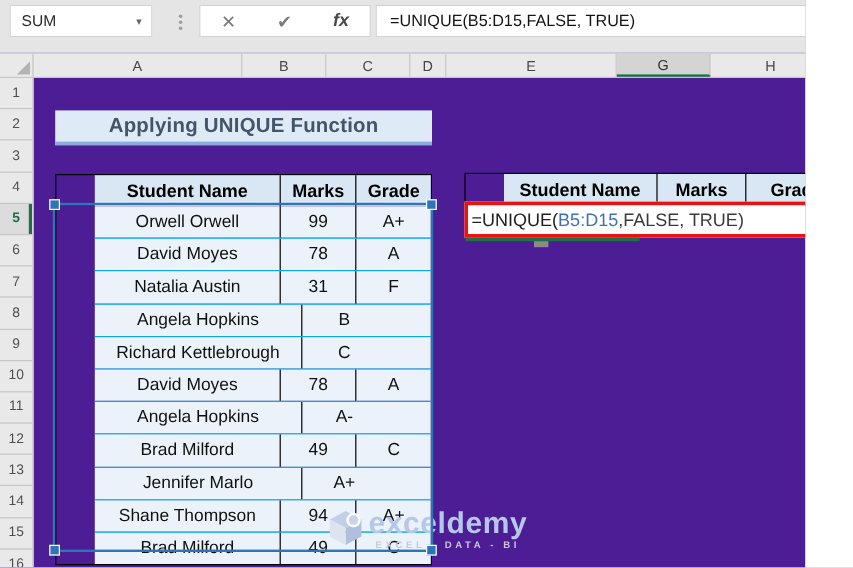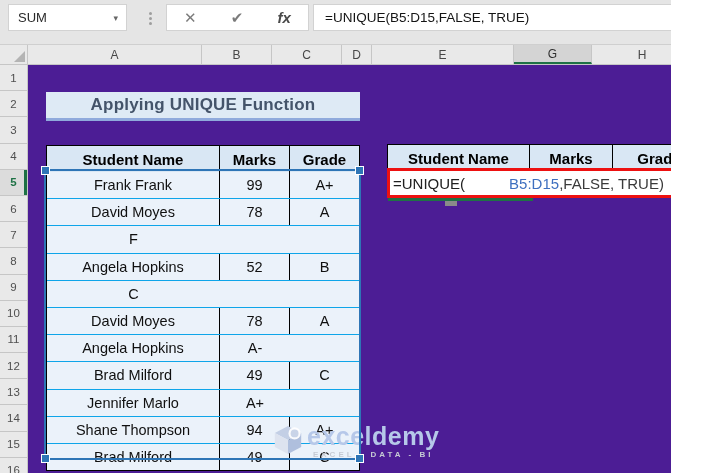--- a/index.html
+++ b/index.html
@@ -47,21 +47,21 @@
   .rh { height:26.2px; border-bottom:1px solid #C6C6C6; font-size:11.5px; color:#4F4F4F;
         display:flex; align-items:center; justify-content:center; box-sizing:border-box; }
   .rh.sel { background:#DCDCDC; color:#1E7145; font-weight:bold; box-shadow:inset -3px 0 0 #1E7145; }
 
   
   .title { position:absolute; left:46px; top:92px; width:314px; height:26px; background:#DEEAF5;
            border-bottom:3px solid #8FAADC; color:#44546A; font-weight:bold; font-size:17px;
            display:flex; align-items:center; justify-content:center; letter-spacing:0.2px; }
 
   
-  .xltable { position:absolute; border:1.2px solid #000; box-sizing:border-box; }
+  .xltable { position:absolute; border:1.2px solid #000; box-sizing:border-box;padding-left:32px; }
   .ltable { left:46px; top:145px; width:314px; }
   .rtable { left:387px; top:144px; width:319px; }
   .trow { display:flex; height:26.2px; }
   .trow.head { height:26px; background:#D9E7F4; font-weight:bold; font-size:15px; color:#000; }
   .trow.data { background:#EBF2FA; font-size:14.5px; color:#101010; }
   .trow + .trow { border-top:1px solid #0ea5e9; }
   .tc { display:flex; align-items:center; justify-content:center; border-right:1px solid #000; box-sizing:border-box; }
   .tc:last-child { border-right:none; }
   .ltable .tc:nth-of-type(1){width:173px}
   .ltable .tc:nth-of-type(2){width:70px}
@@ -74,21 +74,21 @@
   .selborder { position:absolute; left:44px; top:169px; width:317px; height:291px;
                border:2.5px solid #2E75B6; box-sizing:border-box; pointer-events:none; }
   .hnd { position:absolute; width:7px; height:7px; background:#2E75B6; border:1px solid #fff; box-sizing:content-box; }
   .hnd.tl { left:-5px; top:-5px; } .hnd.tr { right:-5px; top:-5px; }
   .hnd.bl { left:-5px; bottom:-5px; } .hnd.br { right:-5px; bottom:-5px; }
 
   
   .redbox { position:absolute; left:387px; top:168px; width:319px; height:30px; background:#fff;
             border:3px solid #ED1111; box-sizing:border-box; display:flex; align-items:center; }
   .redbox .f { padding-left:3px; font-size:15px; white-space:nowrap; color:#202020; }
-  .redbox .rng { color:#3E6FBF;margin-left:44px; }
+  .redbox .rng { color:#3E6FBF; }
   .redbox .suf { color:#3A3A3A; }
   .editline { position:absolute; left:388px; top:197.5px; width:145px; height:3px; background:#1F7145; }
   .dragsq { position:absolute; left:445px; top:200.5px; width:12px; height:5px; background:#8A8A8A; }
 
   
   .watermark { position:absolute; left:272px; top:423px; display:flex; align-items:flex-start; gap:3px; }
   .wm-text { display:flex; flex-direction:column; align-items:center; }
   .wm-brand { font-size:25px; font-weight:bold; color:#B6C8E9; letter-spacing:0.5px; line-height:26px; }
   .wm-tag { font-size:8px; letter-spacing:3px; color:#C6CBD4; margin-top:1px; font-weight:bold; }
 </style>
@@ -155,38 +155,40 @@
   <div class="xltable ltable">
     <div class="trow head">
 
     <div class="tc">Student Name</div>
         <div class="tc">Marks</div>
         <div class="tc">Grade</div>
       </div>
     <div>
 
     <div class="trow data">
-          <div class="tc">Frank Frank</div>
+          <div class="tc">Orwell Orwell</div>
           <div class="tc">99</div>
           <div class="tc">A+</div>
         </div>
         <div class="trow data">
           <div class="tc">David Moyes</div>
           <div class="tc">78</div>
           <div class="tc">A</div>
         </div>
         <div class="trow data">
+          <div class="tc">Natalia Austin</div>
+          <div class="tc">31</div>
           <div class="tc">F</div>
         </div>
         <div class="trow data">
           <div class="tc">Angela Hopkins</div>
-          <div class="tc">52</div>
           <div class="tc">B</div>
         </div>
         <div class="trow data">
+          <div class="tc">Richard Kettlebrough</div>
           <div class="tc">C</div>
         </div>
         <div class="trow data">
           <div class="tc">David Moyes</div>
           <div class="tc">78</div>
           <div class="tc">A</div>
         </div>
         <div class="trow data">
           <div class="tc">Angela Hopkins</div>
           <div class="tc">A-</div>

